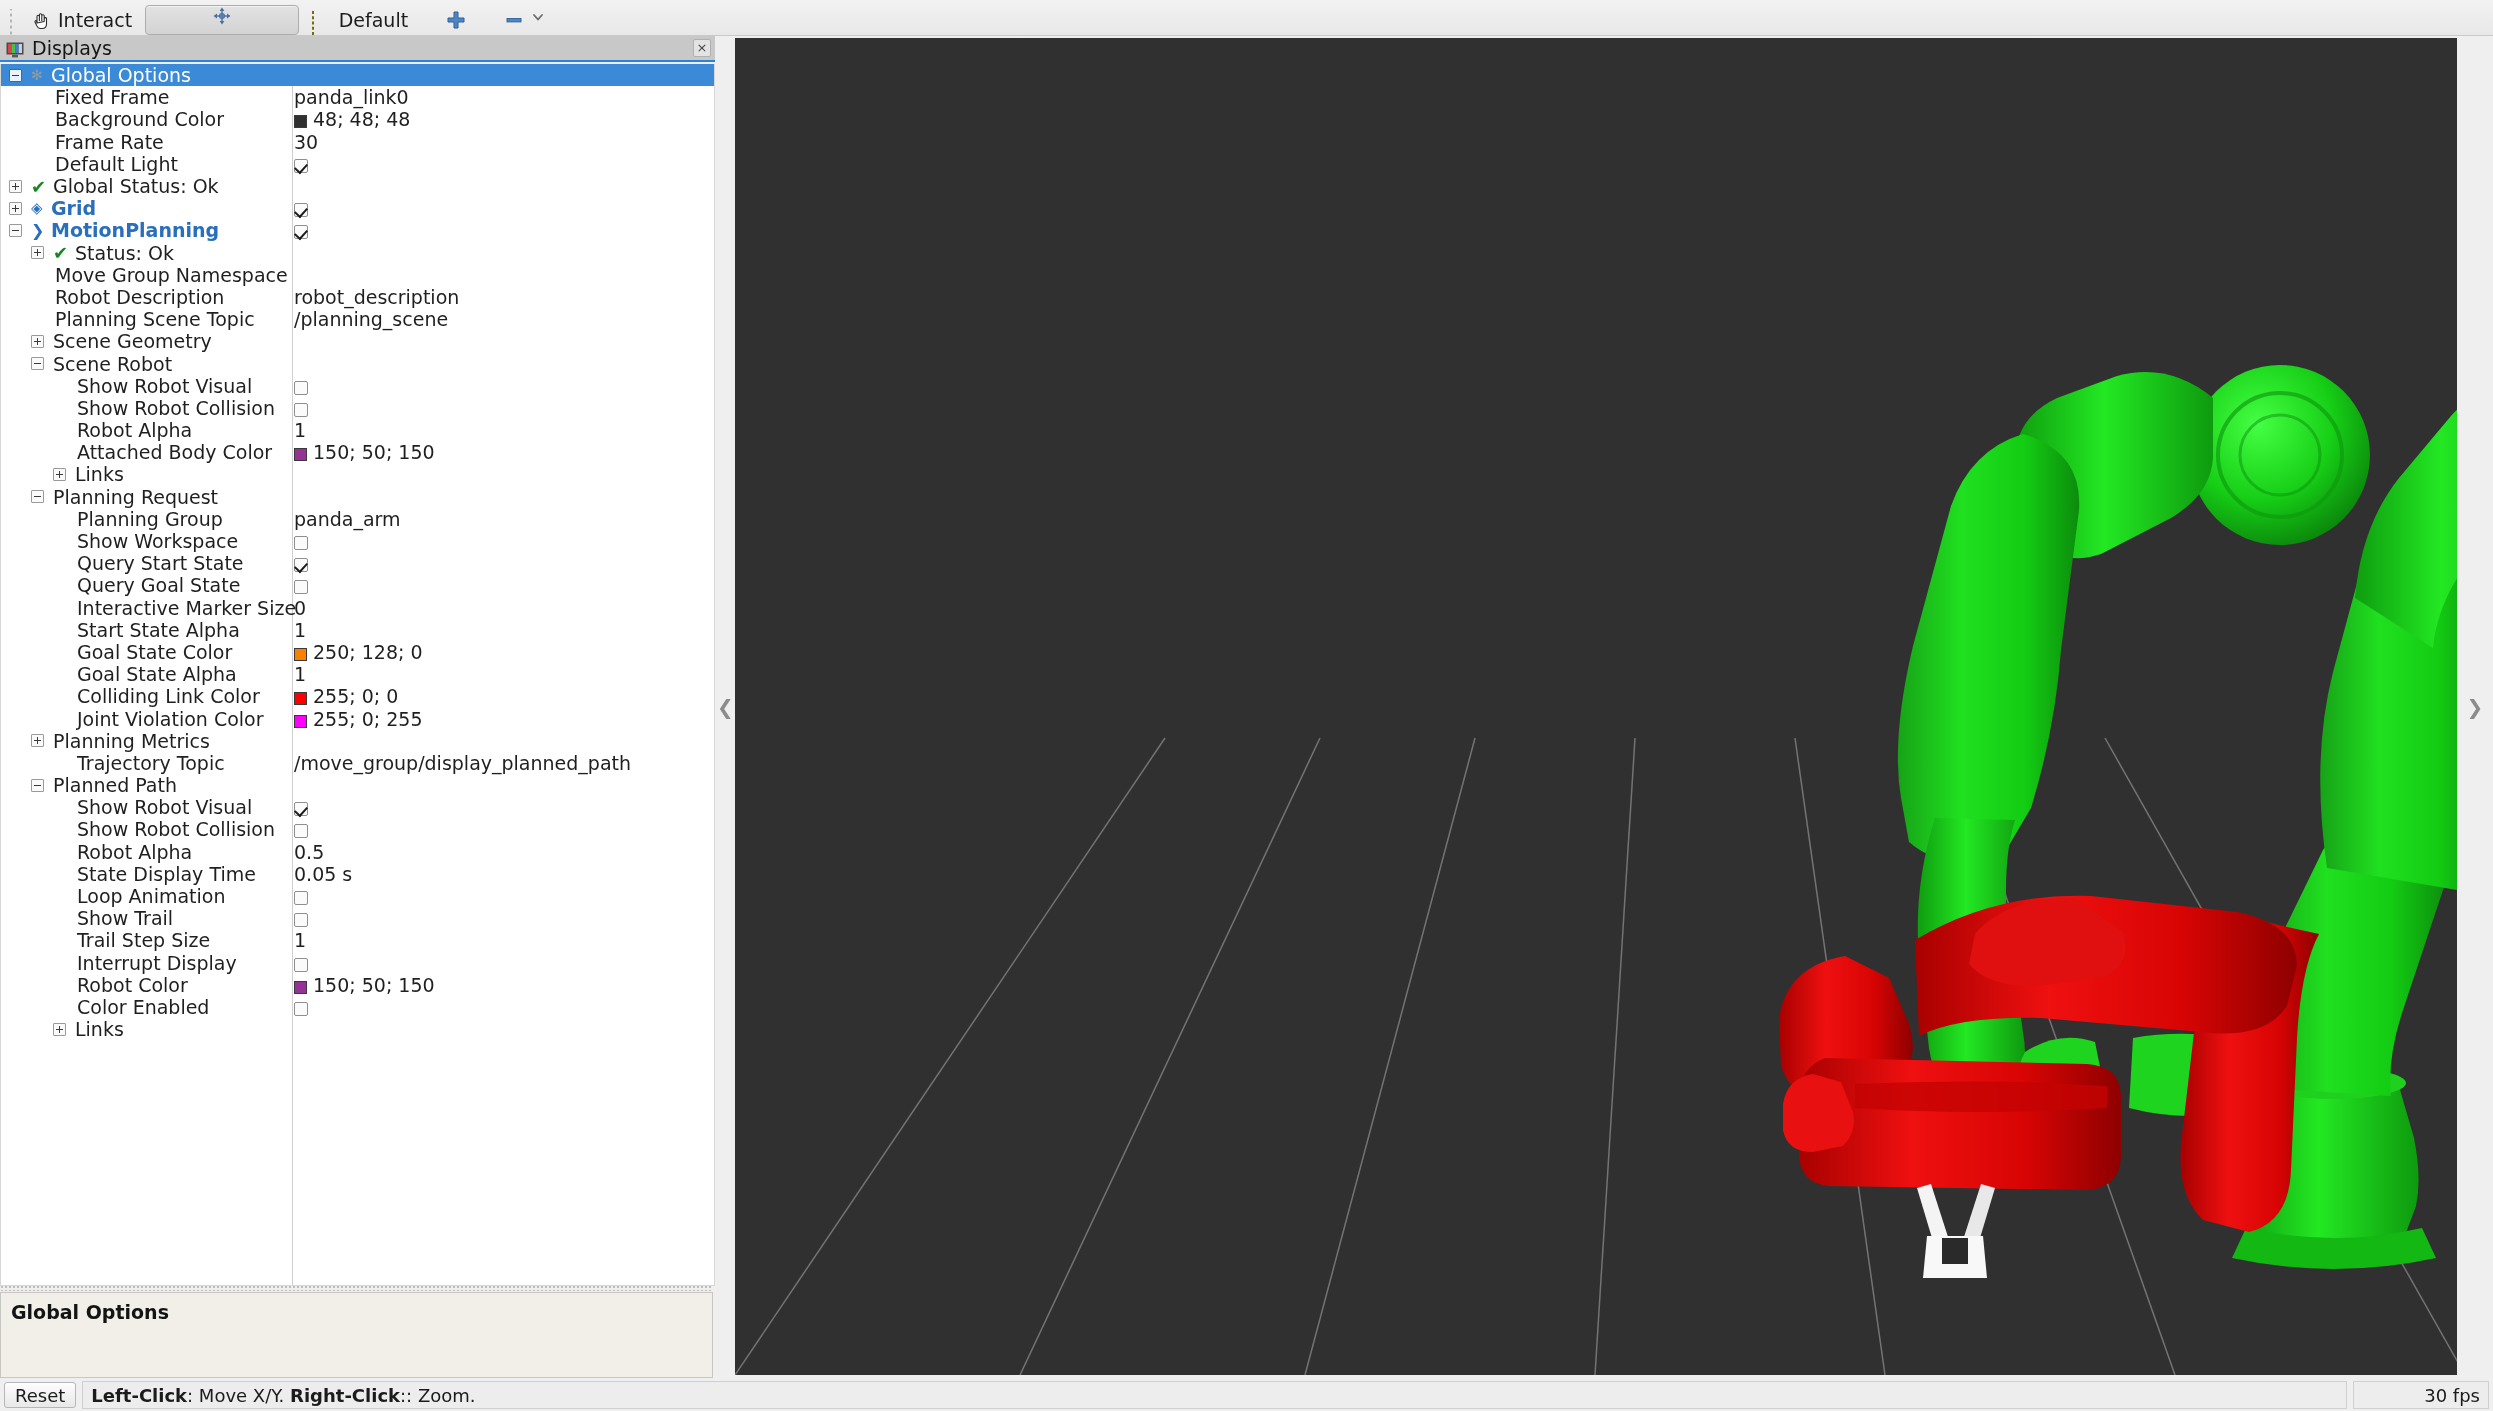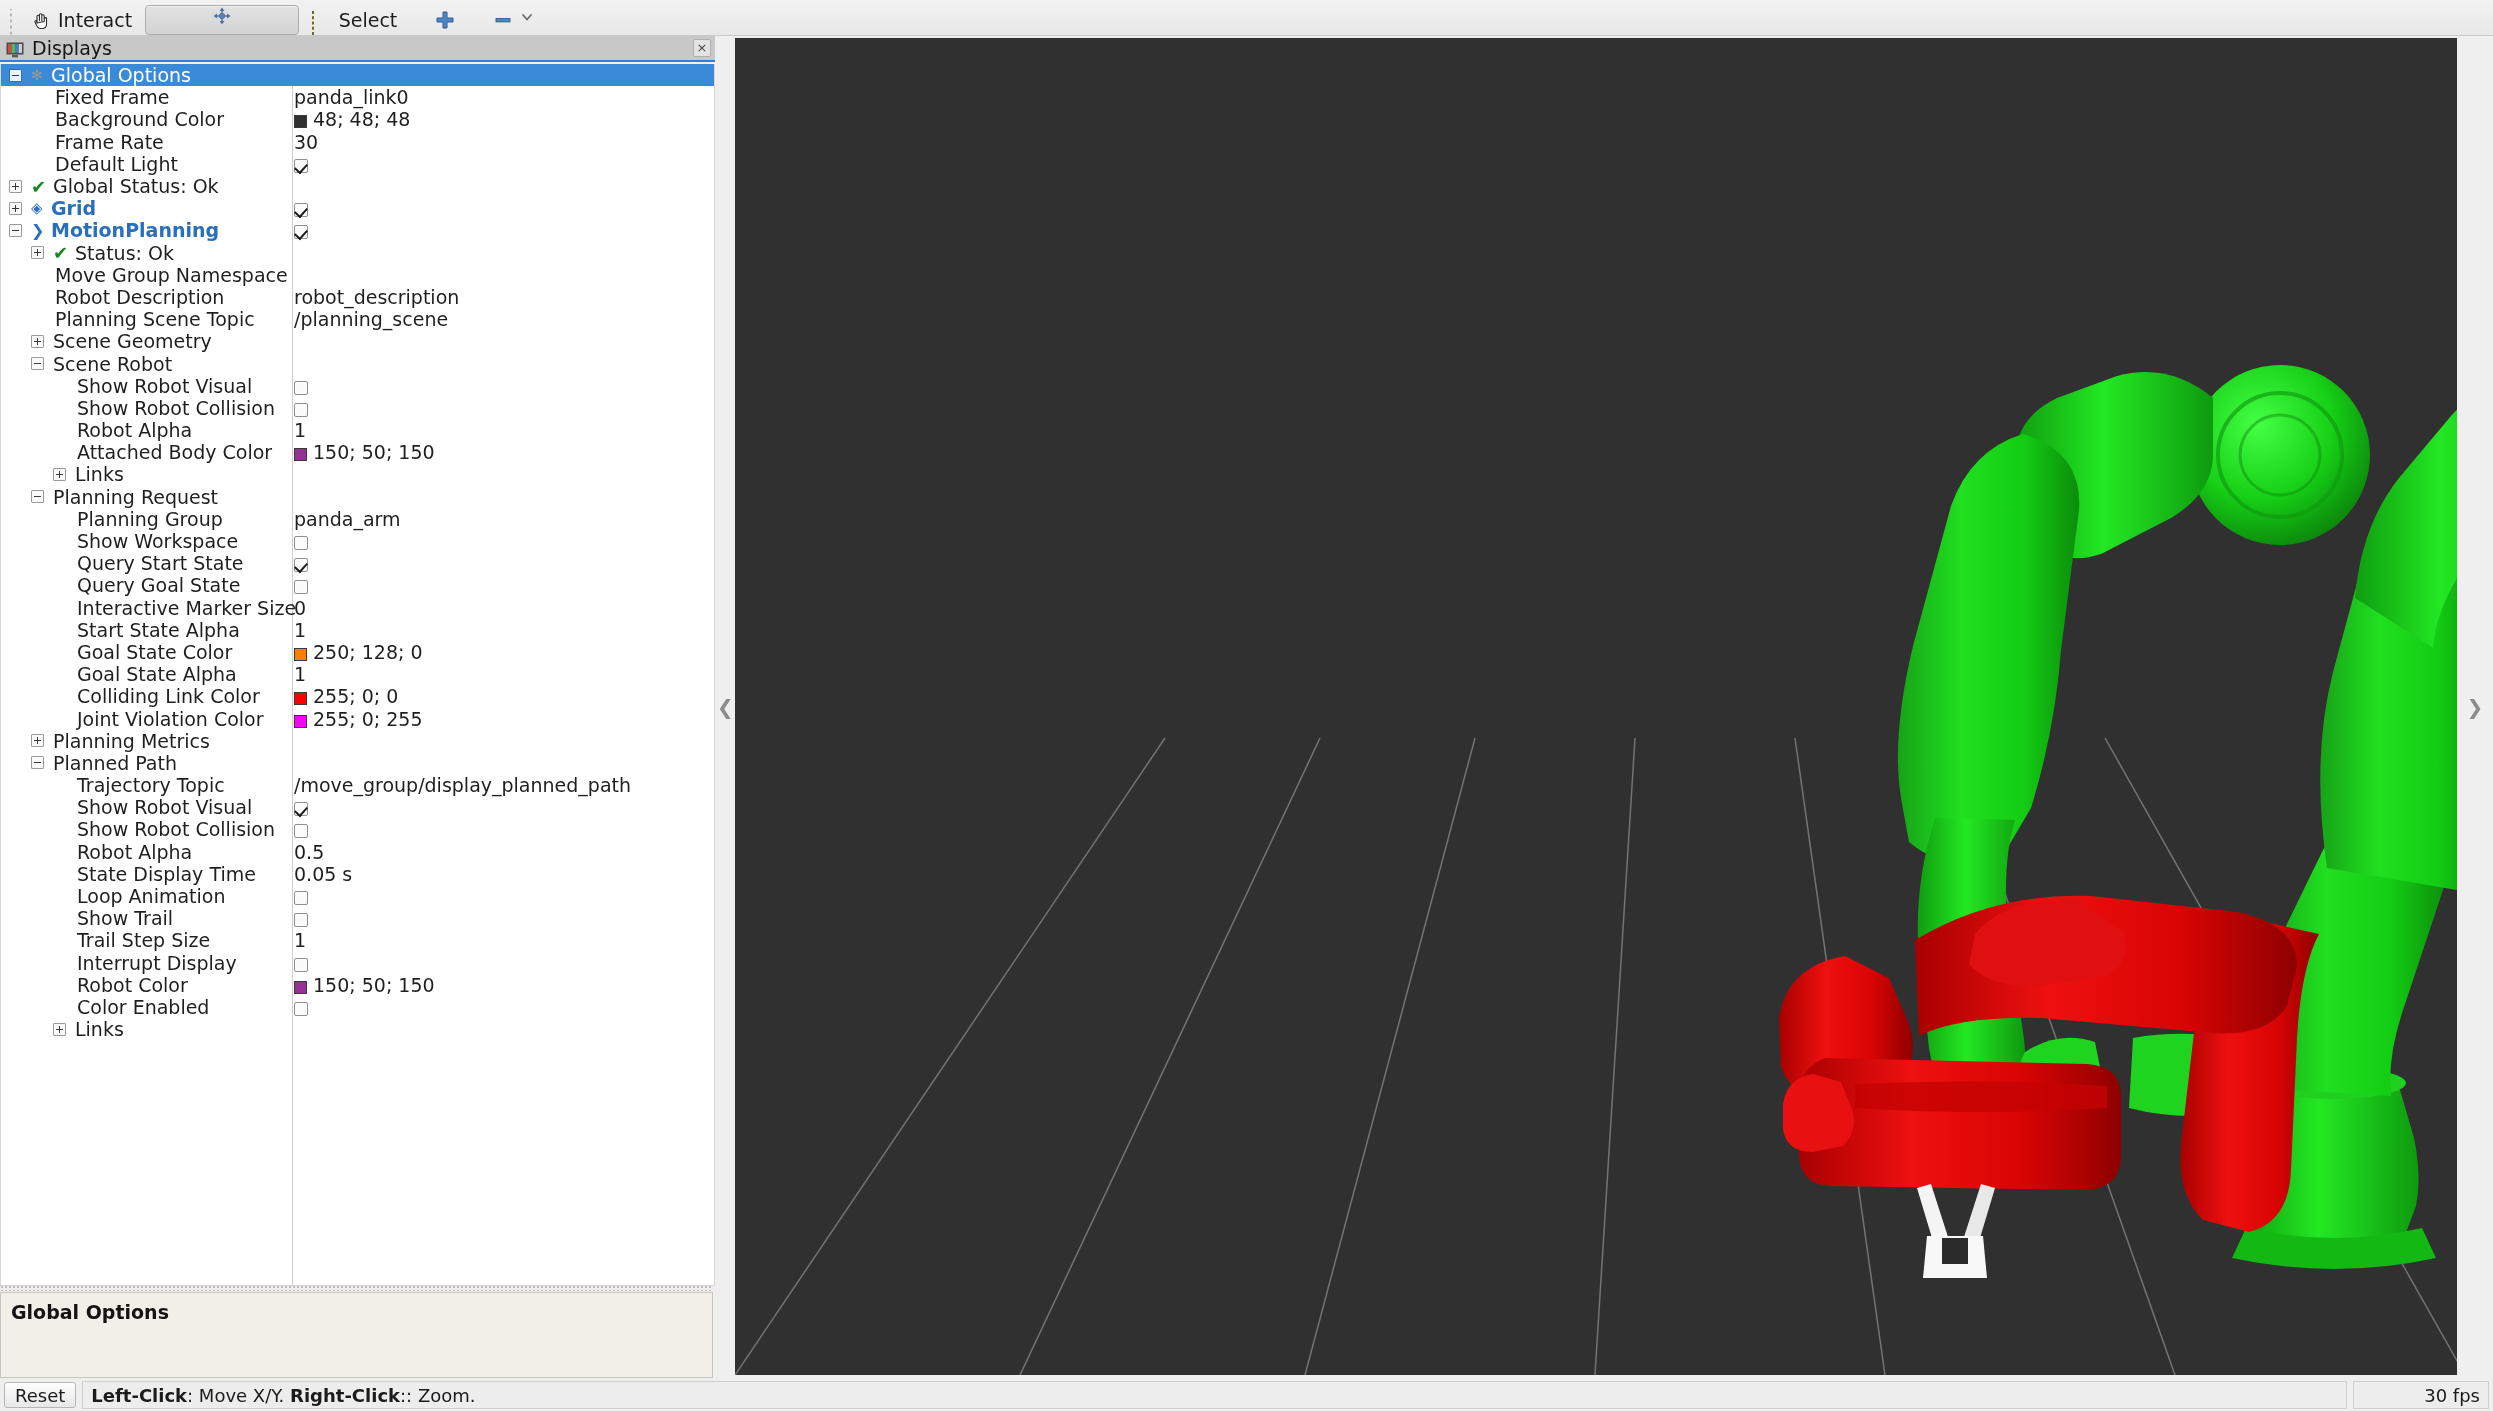--- a/index.html
+++ b/index.html
@@ -205,21 +205,21 @@
           <circle cx="10" cy="10" r="2.4" fill="none" stroke="#4a6fa5" stroke-width="1.3"></circle>
         </svg>
       </span>
       <span>Move Camera</span>
     </div>
 
     <div class="tbtn">
       <span class="tbtn-icon">
         <span class="ico-select-box"></span>
       </span>
-      <span>Select</span>
+      <span>Default</span>
     </div>
 
     <div class="tb-sep"></div>
 
     <div class="tbtn">
       <span class="tbtn-icon ico-plus">
         <svg width="20" height="20" viewBox="0 0 20 20">
           <path d="M8 2h4v6h6v4h-6v6H8v-6H2V8h6z" fill="#4d86c4" stroke="#2f5f94" stroke-width="1"></path>
         </svg>
       </span>
@@ -385,26 +385,26 @@
           </div>
           <div class="row">
             <span class="label" style="left: 76px;">Joint Violation Color</span>
             <span class="value"><span class="swatch" style="background: rgb(255, 0, 255);"></span>255; 0; 255</span>
           </div>
           <div class="row">
             <span class="expander plus" style="left: 30px;"></span>
             <span class="label" style="left: 52px;">Planning Metrics</span>
           </div>
           <div class="row">
+            <span class="label" style="left: 76px;">Trajectory Topic</span>
+            <span class="value">/move_group/display_planned_path</span>
+          </div>
+          <div class="row">
             <span class="expander" style="left: 30px;"></span>
             <span class="label" style="left: 52px;">Planned Path</span>
-          </div>
-          <div class="row">
-            <span class="label" style="left: 76px;">Trajectory Topic</span>
-            <span class="value">/move_group/display_planned_path</span>
           </div>
           <div class="row">
             <span class="label" style="left: 76px;">Show Robot Visual</span>
             <span class="value"><span class="cbox on"></span></span>
           </div>
           <div class="row">
             <span class="label" style="left: 76px;">Show Robot Collision</span>
             <span class="value"><span class="cbox"></span></span>
           </div>
           <div class="row">

